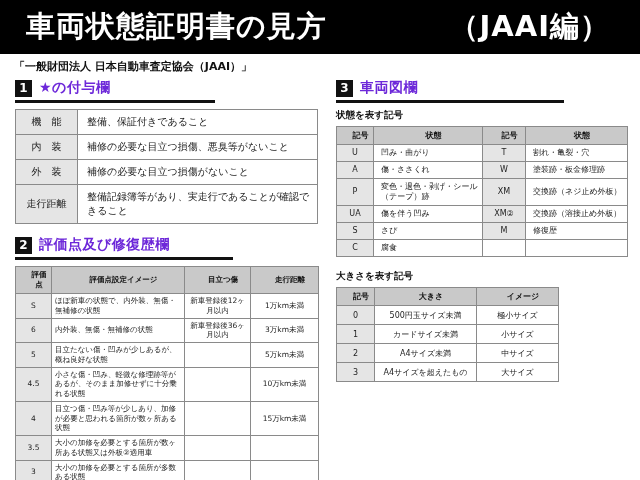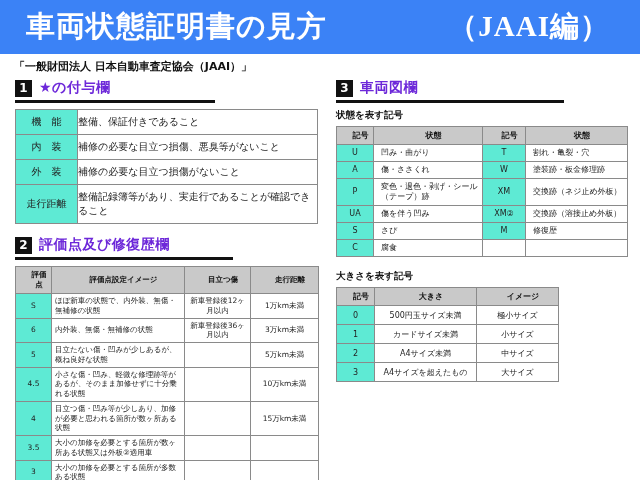--- a/index.html
+++ b/index.html
@@ -5,23 +5,23 @@
   html,body{margin:0;padding:0;}
   body{
     width:640px;height:480px;overflow:hidden;background:#ffffff;
     font-family:"DejaVu Sans","Liberation Sans",sans-serif;color:#222;
     -webkit-font-smoothing:antialiased;
   }
   .page{width:640px;height:480px;position:relative;}
 
   
   .banner{
-    height:54px;background:#3b82f6;color:#fff;
+    height:54px;background:#000000;color:#fff;
     display:flex;align-items:center;justify-content:space-between;
-    padding:0 30px 0 26px;box-sizing:border-box;font-family:Liberation Serif, serif;
+    padding:0 30px 0 26px;box-sizing:border-box;
   }
   .banner-title{font-size:29px;font-weight:bold;letter-spacing:1px;}
   .banner-edition{font-size:29px;font-weight:bold;letter-spacing:1px;}
 
   .subtitle{margin:5px 1px 0 14px;font-size:11px;font-weight:bold;color:#111;}
 
   
   .content{display:flex;margin:5px 0 0 15px;gap:16px;}
   .col-left{width:305px;flex:none;}
   .col-right{width:293px;flex:none;}
@@ -35,27 +35,27 @@
     width:17px;height:17px;background:#111;color:#fff;flex:none;
     display:inline-flex;align-items:center;justify-content:center;
     font-size:12px;font-weight:bold;
   }
   .sec-title{font-size:14px;font-weight:bold;color:#6d28d9;letter-spacing:.5px;}
 
   
   table.tbl{border-collapse:collapse;background:#fff;}
   table.tbl th,table.tbl td{border:1px solid #8a8a8a;box-sizing:border-box;}
   table.tbl th{background:#c9c9c9;font-weight:bold;text-align:center;color:#111;padding-left:12px;}
-  td.shade{background:#5eead4;text-align:center;}
+  td.shade{background:#e5e5e5;text-align:center;}
 
   
   .star-tbl{width:303px;table-layout:fixed;font-size:10px;}
   .star-tbl td{padding:5px 4px;}
   .star-tbl td.shade{width:62px;}
-  .star-tbl td.desc{padding-left:0;margin-top:16px;}
+  .star-tbl td.desc{padding-left:9px;margin-top:16px;}
 
   
   .eval-tbl{width:303px;table-layout:fixed;font-size:7.5px;margin-top:2px;}
   .eval-tbl th{padding:3px 1px;font-size:7.5px;}
   .eval-tbl td{padding:2px 3px;line-height:1.3;}
   .eval-tbl .cg{width:36px;}
   .eval-tbl .cd{width:133px;}
   .eval-tbl .cm{width:66px;}
   .eval-tbl .ck{width:68px;}
   .eval-tbl td.m,.eval-tbl td.k{text-align:center;}

